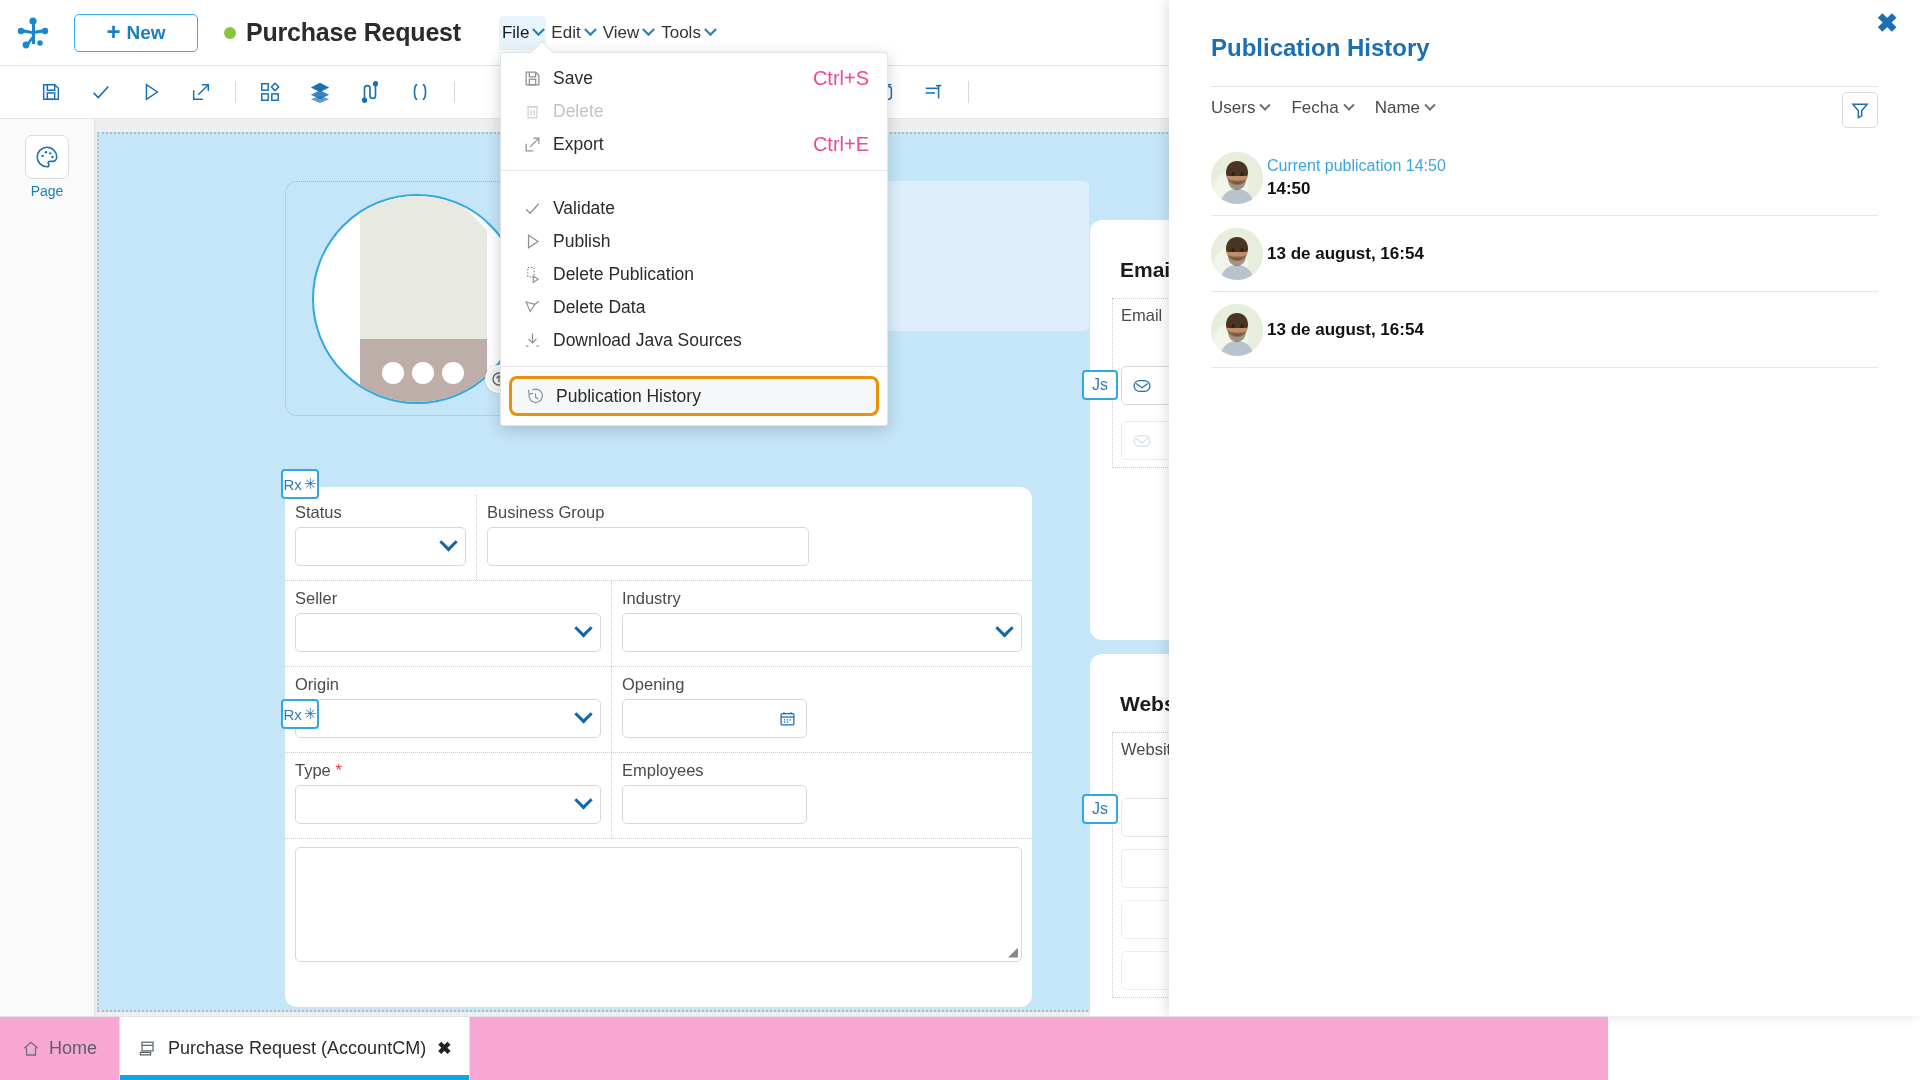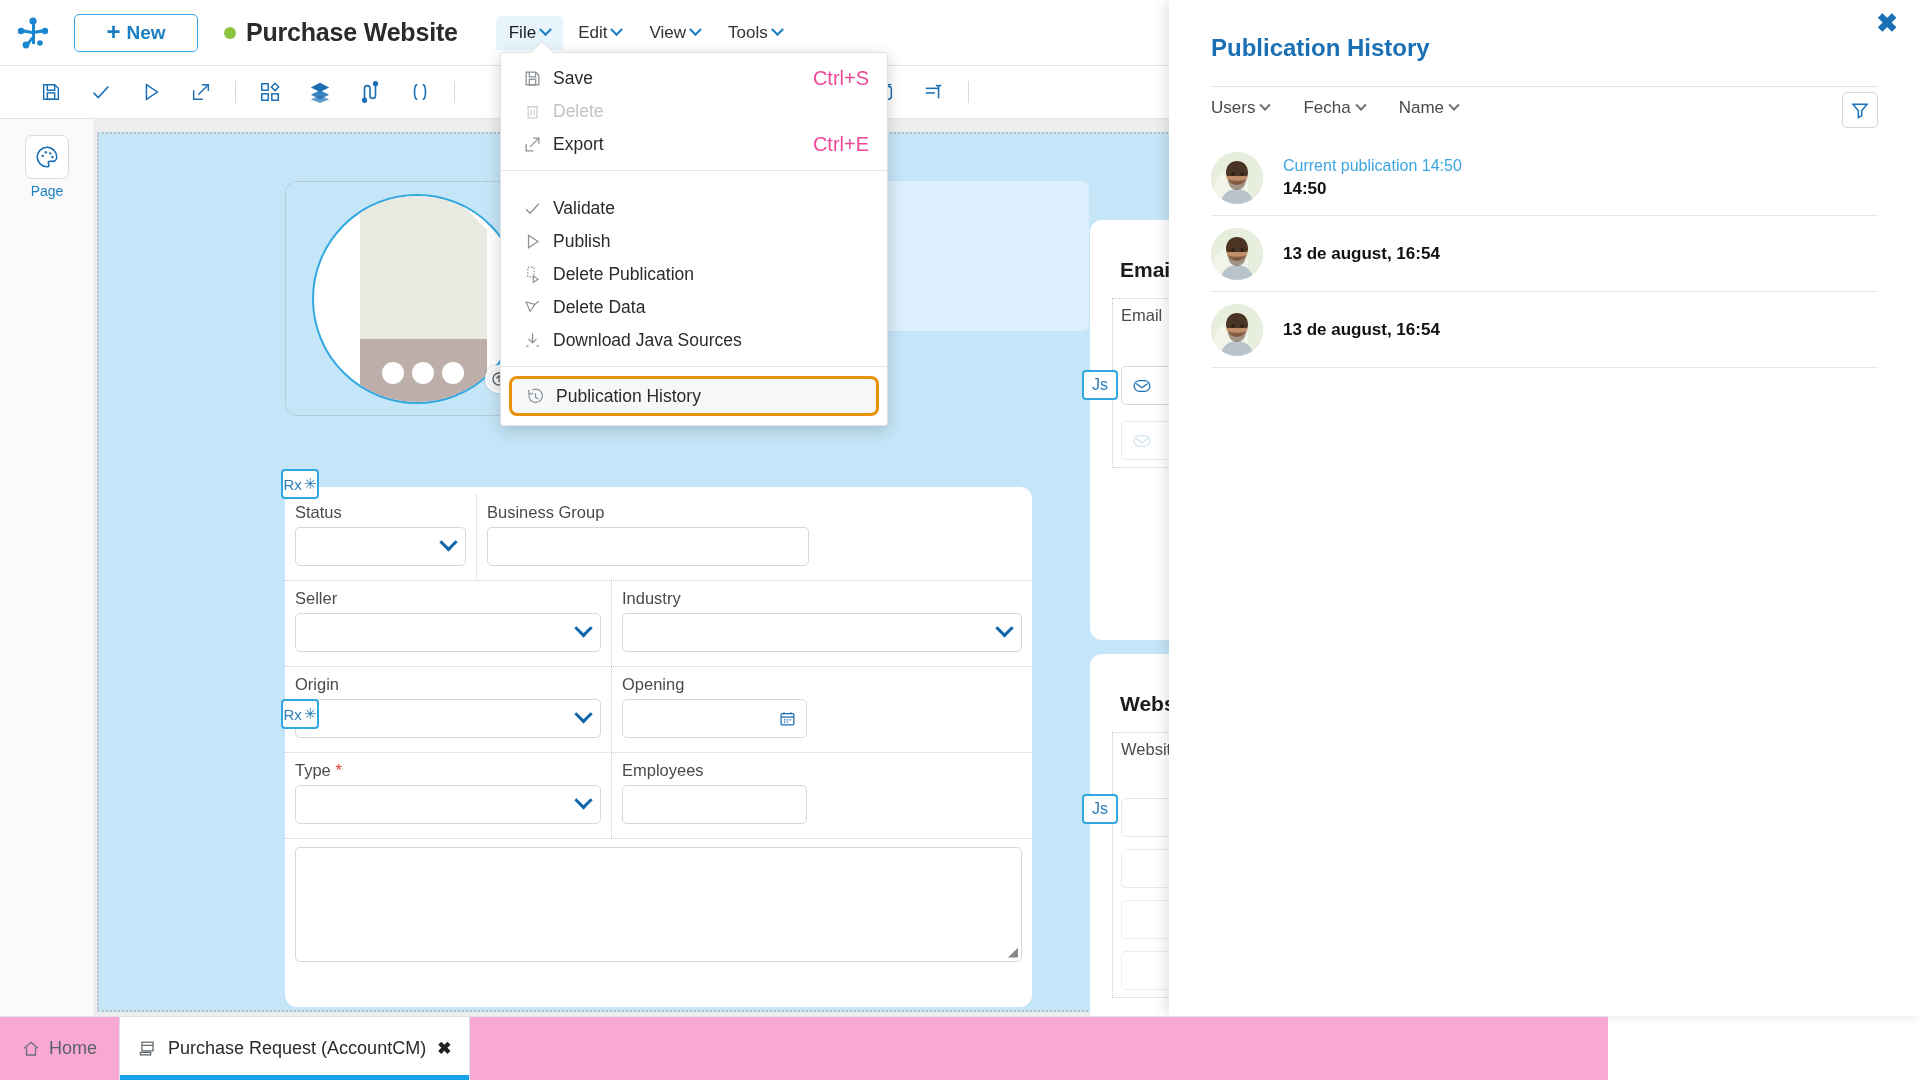--- a/index.html
+++ b/index.html
@@ -24,21 +24,21 @@
     margin-left:8px; width:124px; height:38px; border:1px solid #3aa9e8; border-radius:5px;
     background:#fff; color:#1a7fc1; font-size:19px; font-weight:bold;
     display:flex; align-items:center; justify-content:center; gap:6px; cursor:pointer;
   }
   .new-plus{ font-size:24px; font-weight:bold; line-height:1; margin-top:-2px;}
   .doc-title-wrap{ display:flex; align-items:center; gap:10px; margin-left:26px; }
   .status-dot{ width:12px; height:12px; border-radius:50%; background:#8bc43f; }
   .doc-title{ font-size:25px; font-weight:bold; color:#2b2b2b; letter-spacing:-0.2px;}
   .menubar{ display:flex; align-items:center; margin-left:38px; gap:2px; }
   .menu-item{
-    padding:7px 13px; font-size:17px; color:#333; border-radius:5px 5px 0 0;
+    padding:7px 3px; font-size:17px; color:#333; border-radius:5px 5px 0 0;
     display:flex; align-items:center; gap:5px; cursor:pointer; position:relative;
   }
   .menu-item.active{ background:#e8f4fc; color:#1a1a1a; }
   .caret{ display:inline-block; width:9px; height:9px; border-right:2px solid #1a7fc1;
           border-bottom:2px solid #1a7fc1; transform:rotate(45deg) translate(-2px,-2px); }
 
   
   .toolbar{
     position:absolute; left:0; top:66px; width:1169px; height:53px;
     background:#fff; border-bottom:1px solid #e3e6e8;
@@ -156,31 +156,31 @@
 
   
   .rpanel{
     position:absolute; right:0; top:0; width:751px; height:1016px; background:#fff;
     box-shadow:-3px 0 12px rgba(0,0,0,.12); z-index:50;
   }
   .rp-close{ position:absolute; right:22px; top:10px; font-size:26px; color:#1a6fb5;
              cursor:pointer; font-weight:bold; line-height:1; }
   .rp-title{ position:absolute; left:42px; top:34px; font-size:24px; font-weight:bold; color:#1a6fb5; }
   .rp-divider{ position:absolute; left:42px; right:42px; top:86px; height:1px; background:#e2e5e8; }
-  .rp-filters{ position:absolute; left:42px; top:98px; display:flex; align-items:center; gap:34px;}
+  .rp-filters{ position:absolute; left:42px; top:98px; display:flex; align-items:center; gap:22px;}
   .rp-fitem{ display:flex; align-items:center; gap:6px; font-size:17px; color:#4a4a4a; cursor:pointer;}
   .caret-g{ display:inline-block; width:8px;height:8px;border-right:2px solid #6b7075;
             border-bottom:2px solid #6b7075; transform:rotate(45deg) translate(-2px,-2px); }
   .filter-btn{
     position:absolute; right:42px; top:92px; width:36px; height:36px;
     border:1px solid #d7dadd; border-radius:5px; background:#fff;
     display:flex; align-items:center; justify-content:center; cursor:pointer;
   }
   .rp-list{ position:absolute; left:42px; right:42px; top:140px; }
-  .rp-row{ display:flex; align-items:center; gap:20px; height:76px; border-bottom:1px solid #e6e9ec;
+  .rp-row{ display:flex; align-items:center; gap:4px; height:76px; border-bottom:1px solid #e6e9ec;
            cursor:pointer; }
   .rp-avatar{ width:52px; height:52px; border-radius:50%; overflow:hidden; flex:none; position:relative;
               background:#dfe7d4; }
   .rp-meta{ display:flex; flex-direction:column; justify-content:center; gap:4px;}
   .rp-sub{ font-size:16px; color:#3aa5e0; }
   .rp-main{ font-size:17px; color:#111; font-weight:bold; }
 
   
   .taskbar{
     position:absolute; left:0; bottom:0; width:1608px; height:64px; background:#f9a8d4;
@@ -218,21 +218,21 @@
     </svg>
   </div>
 
   <div class="new-btn">
     <span class="new-plus">+</span>
     <span>New</span>
   </div>
 
   <div class="doc-title-wrap">
     <span class="status-dot"></span>
-    <span class="doc-title">Purchase Website</span>
+    <span class="doc-title">Purchase Request</span>
   </div>
 
   <div class="menubar">
     <div class="menu-item active">
       <span>File</span>
       <span class="caret"></span>
     </div>
     <div class="menu-item">
       <span>Edit</span>
       <span class="caret"></span>

